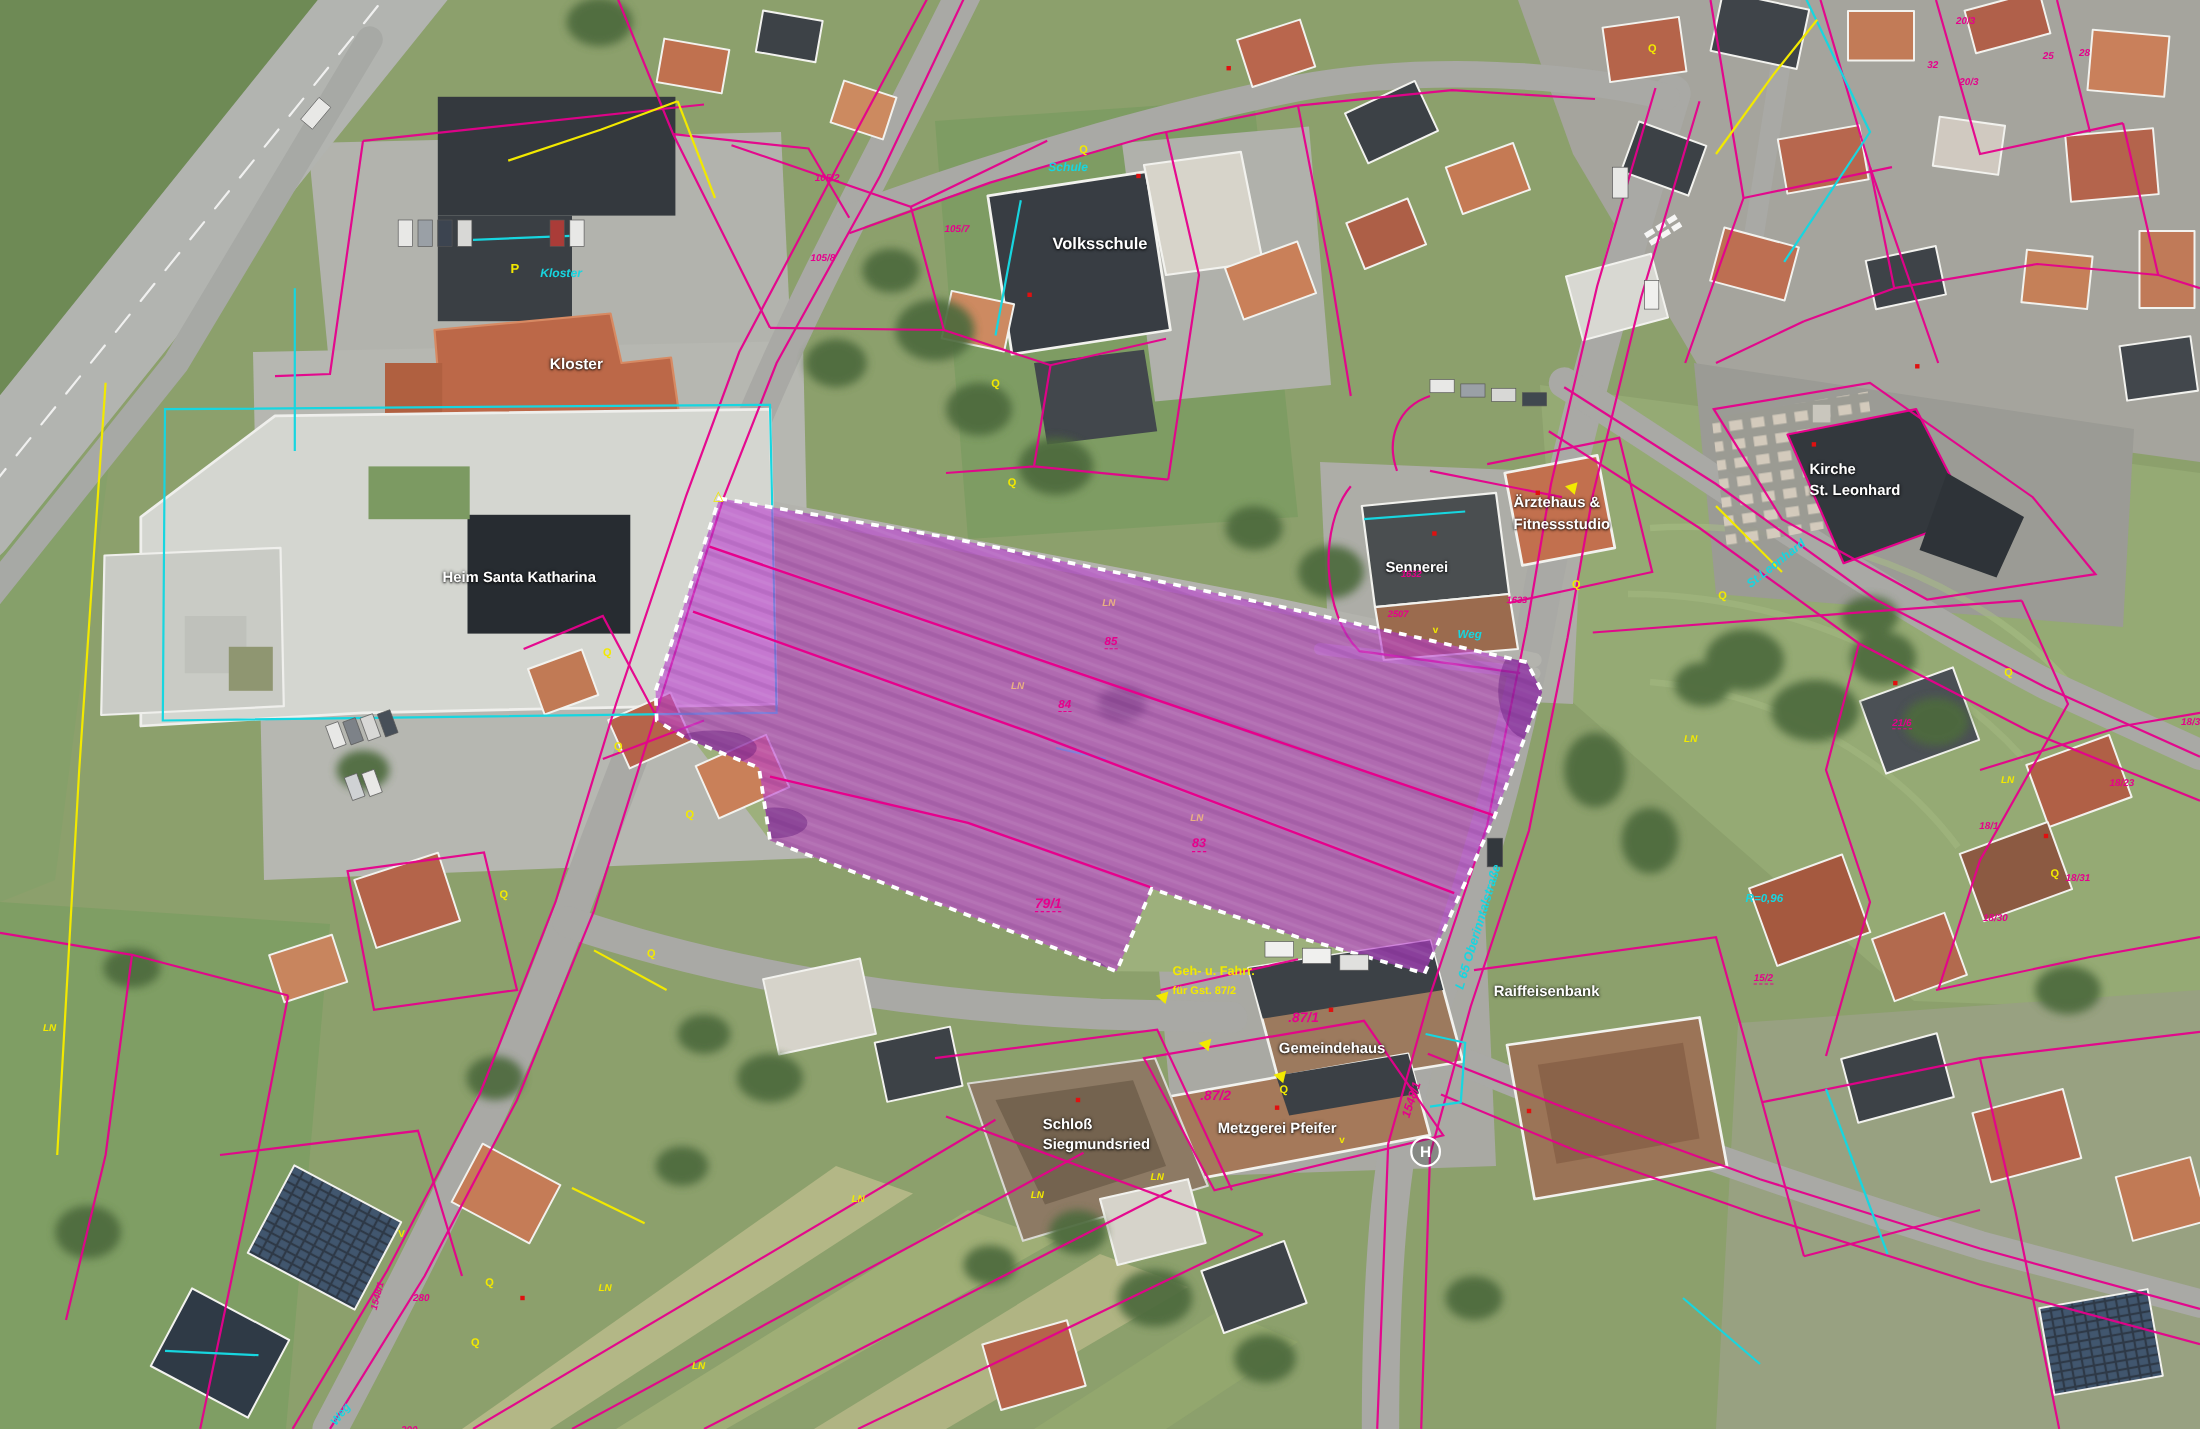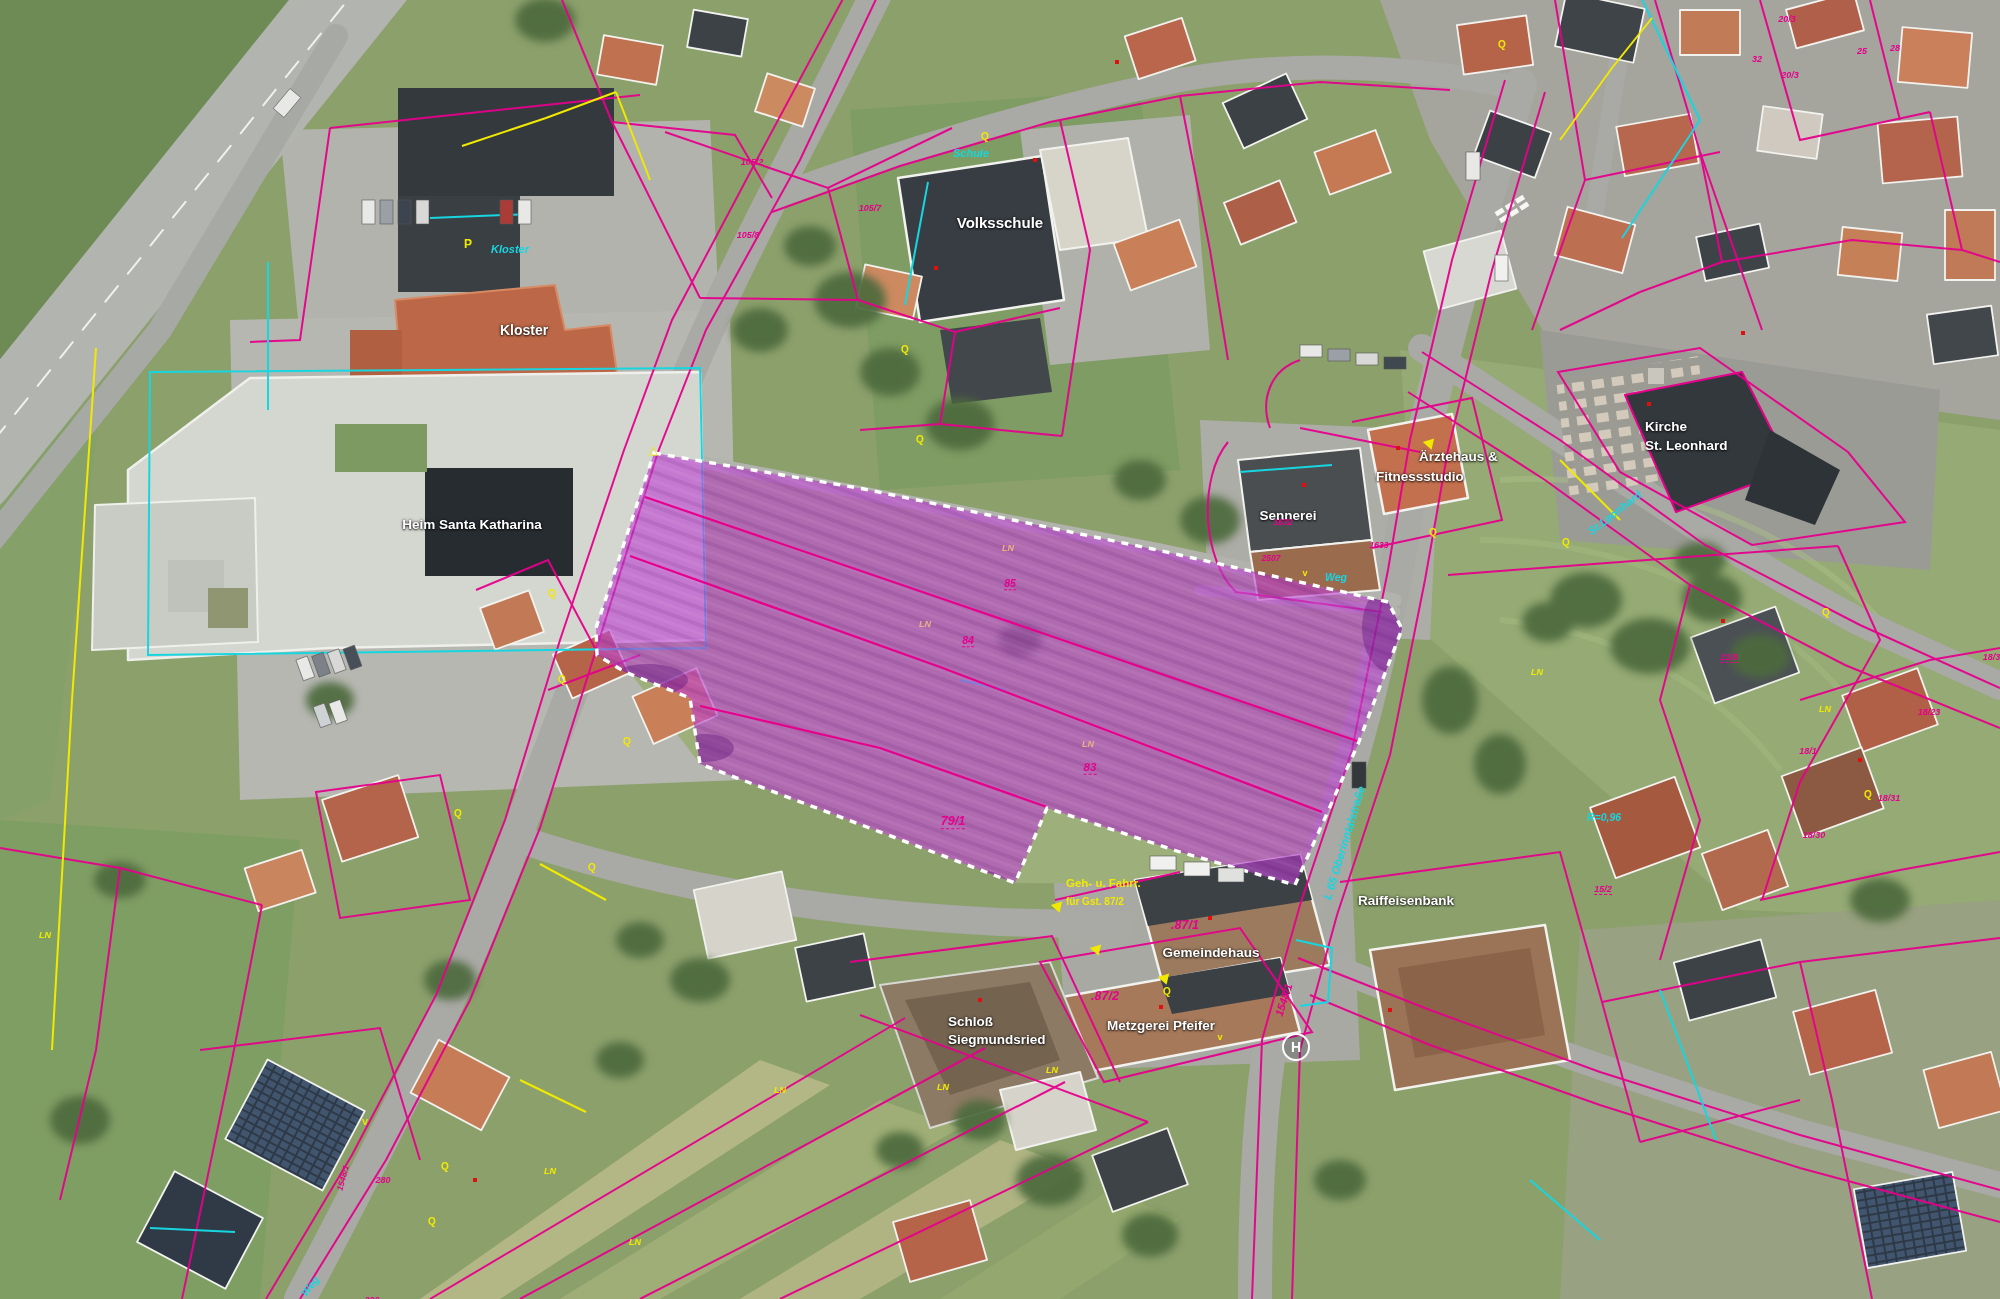--- a/index.html
+++ b/index.html
@@ -371,21 +371,21 @@
     <rect x="280" y="90" width="14" height="26" fill="#e8e8e6" transform="rotate(40 287 103)"></rect>
   </g>
 </svg>
 
 <div id="labels" style="position:absolute;left:0;top:0;width:2000px;height:1299px;">
       <div class="ml sh" style="left: 1000px; top: 222px; color: rgb(255, 255, 255); font-size: 15px; font-weight: 700; transform: translate(-50%, -50%);">Volksschule</div>
       <div class="ml sh" style="left: 524px; top: 330px; color: rgb(255, 255, 255); font-size: 14px; font-weight: 700; transform: translate(-50%, -50%);">Kloster</div>
       <div class="ml sh" style="left: 472px; top: 525px; color: rgb(255, 255, 255); font-size: 13.5px; font-weight: 700; transform: translate(-50%, -50%);">Heim Santa Katharina</div>
       <div class="ml sh" style="left: 1645px; top: 427px; color: rgb(255, 255, 255); font-size: 13.5px; font-weight: 700; transform: translate(0px, -50%);">Kirche</div>
       <div class="ml sh" style="left: 1645px; top: 446px; color: rgb(255, 255, 255); font-size: 13.5px; font-weight: 700; transform: translate(0px, -50%);">St. Leonhard</div>
-      <div class="ml sh" style="left: 1376px; top: 457px; color: rgb(255, 255, 255); font-size: 13.5px; font-weight: 700; transform: translate(0px, -50%); margin-left: 43px;">Ärztehaus &amp;</div>
+      <div class="ml sh" style="left: 1376px; top: 457px; color: rgb(255, 255, 255); font-size: 13.5px; font-weight: 700; transform: translate(0px, -50%);">Ärztehaus &amp;</div>
       <div class="ml sh" style="left: 1376px; top: 477px; color: rgb(255, 255, 255); font-size: 13.5px; font-weight: 700; transform: translate(0px, -50%);">Fitnessstudio</div>
       <div class="ml sh" style="left: 1288px; top: 516px; color: rgb(255, 255, 255); font-size: 13.5px; font-weight: 700; transform: translate(-50%, -50%);">Sennerei</div>
       <div class="ml sh" style="left: 1406px; top: 901px; color: rgb(255, 255, 255); font-size: 13.5px; font-weight: 700; transform: translate(-50%, -50%);">Raiffeisenbank</div>
       <div class="ml sh" style="left: 1211px; top: 953px; color: rgb(255, 255, 255); font-size: 13.5px; font-weight: 700; transform: translate(-50%, -50%);">Gemeindehaus</div>
       <div class="ml sh" style="left: 1161px; top: 1026px; color: rgb(255, 255, 255); font-size: 13.5px; font-weight: 700; transform: translate(-50%, -50%);">Metzgerei Pfeifer</div>
       <div class="ml sh" style="left: 948px; top: 1022px; color: rgb(255, 255, 255); font-size: 13.5px; font-weight: 700; transform: translate(0px, -50%); text-align: center;">Schloß</div>
       <div class="ml sh" style="left: 948px; top: 1040px; color: rgb(255, 255, 255); font-size: 13.5px; font-weight: 700; transform: translate(0px, -50%);">Siegmundsried</div>
       <div class="ml" style="left: 971px; top: 153px; color: rgb(23, 214, 224); font-size: 11px; font-weight: 700; font-style: italic; transform: translate(-50%, -50%);">Schule</div>
       <div class="ml" style="left: 510px; top: 249px; color: rgb(23, 214, 224); font-size: 11px; font-weight: 700; font-style: italic; transform: translate(-50%, -50%);">Kloster</div>
       <div class="ml" style="left: 1615px; top: 513px; color: rgb(23, 214, 224); font-size: 11px; font-weight: 700; font-style: italic; transform: translate(-50%, -50%) rotate(-38deg);">St.Leonhard</div>

